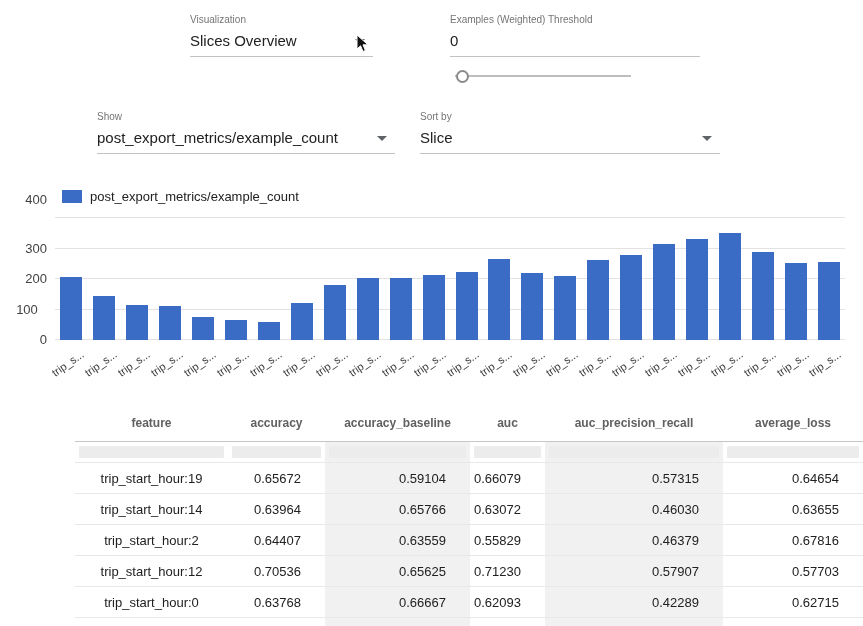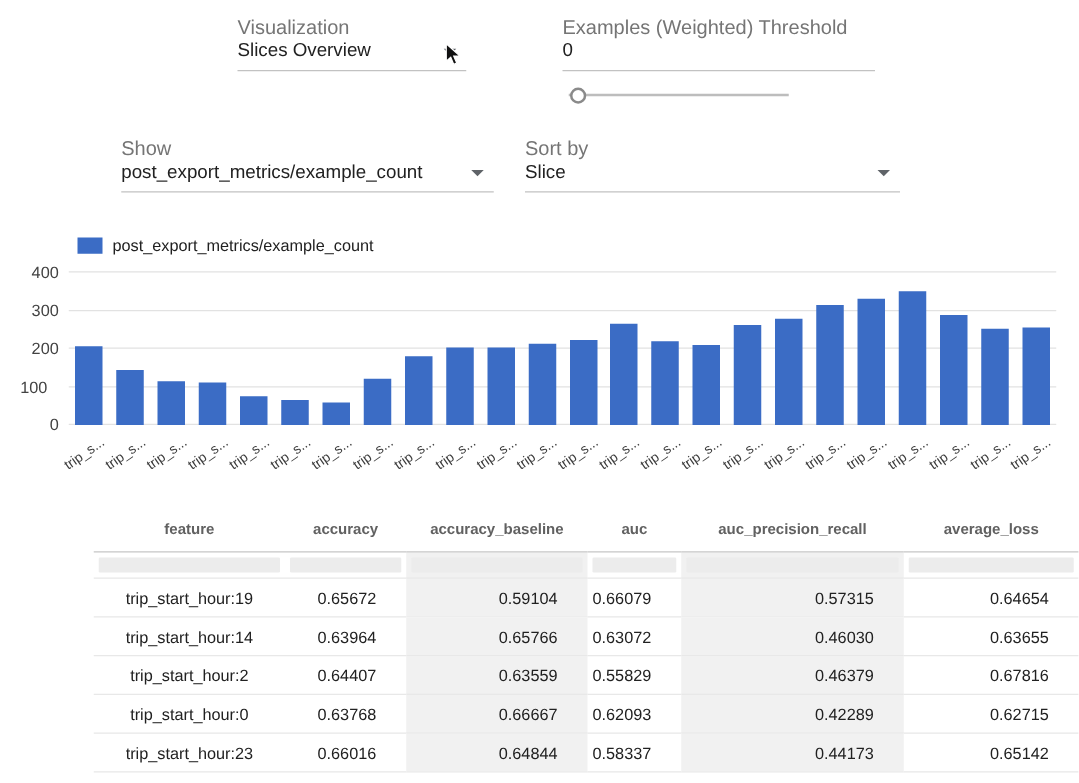--- a/index.html
+++ b/index.html
@@ -1,19 +1,19 @@
 <!DOCTYPE html>
 <html><head>
 <meta charset="utf-8">
 <style>
   html,body { margin:0; padding:0; background:#fff; font-family:"Liberation Sans", sans-serif; }
   .screen { position:relative; width:863px; height:626px; background:#fff; overflow:hidden; }
 
   
-  .ctl-label { position:absolute; font-size:16px; color:#757575; white-space:nowrap; }
+  .ctl-label { position:absolute; font-size:10px; color:#757575; white-space:nowrap; }
   .dd { position:absolute; font-size:15px; color:#212121; border-bottom:1px solid #c2c2c2;
         padding:2px 0 7px 0; white-space:nowrap; cursor:pointer; }
   .dd-arrow { position:absolute; right:8px; top:9px; width:0; height:0;
               border-left:5px solid transparent; border-right:5px solid transparent;
               border-top:5px solid #5f6368; }
   .thr-input { position:absolute; font-size:15px; color:#212121; border:none; outline:none;
                border-bottom:1px solid #c2c2c2; padding:2px 0 7px 0; background:transparent; }
 
   
   .slider-track { position:absolute; height:2px; background:#bdbdbd; }
@@ -88,21 +88,21 @@
     <span class="legend-swatch" style="background: rgb(59, 108, 197);"></span>
     <span>post_export_metrics/example_count</span>
   </div>
 
   <div class="chart">
     <div class="yaxis">
         <div class="ytick" style="bottom: -7px;">0</div>
         <div class="ytick" style="bottom: 23.5px; text-align: center;">100</div>
         <div class="ytick" style="bottom: 54px;">200</div>
         <div class="ytick" style="bottom: 84.5px;">300</div>
-        <div class="ytick" style="bottom: 115px;">400</div>
+        <div class="ytick" style="bottom: 133px;">400</div>
       </div>
     <div class="plot">
       <div>
           <div class="gridline" style="bottom: 0px;"></div>
           <div class="gridline" style="bottom: 30.5px;"></div>
           <div class="gridline" style="bottom: 61px;"></div>
           <div class="gridline" style="bottom: 91.5px;"></div>
           <div class="gridline" style="bottom: 122px;"></div>
         </div>
       <div class="bar-series">
@@ -266,20 +266,28 @@
         </tr>
         <tr>
           <td class="feat">trip_start_hour:2</td>
           <td class="num">0.64407</td>
           <td class="num">0.63559</td>
           <td class="num">0.55829</td>
           <td class="num">0.46379</td>
           <td class="num">0.67816</td>
         </tr>
         <tr>
+          <td class="feat">trip_start_hour:12</td>
+          <td class="num">0.70536</td>
+          <td class="num">0.65625</td>
+          <td class="num">0.71230</td>
+          <td class="num">0.57907</td>
+          <td class="num">0.57703</td>
+        </tr>
+        <tr>
           <td class="feat">trip_start_hour:0</td>
           <td class="num">0.63768</td>
           <td class="num">0.66667</td>
           <td class="num">0.62093</td>
           <td class="num">0.42289</td>
           <td class="num">0.62715</td>
         </tr>
         <tr>
           <td class="feat">trip_start_hour:23</td>
           <td class="num">0.66016</td>

